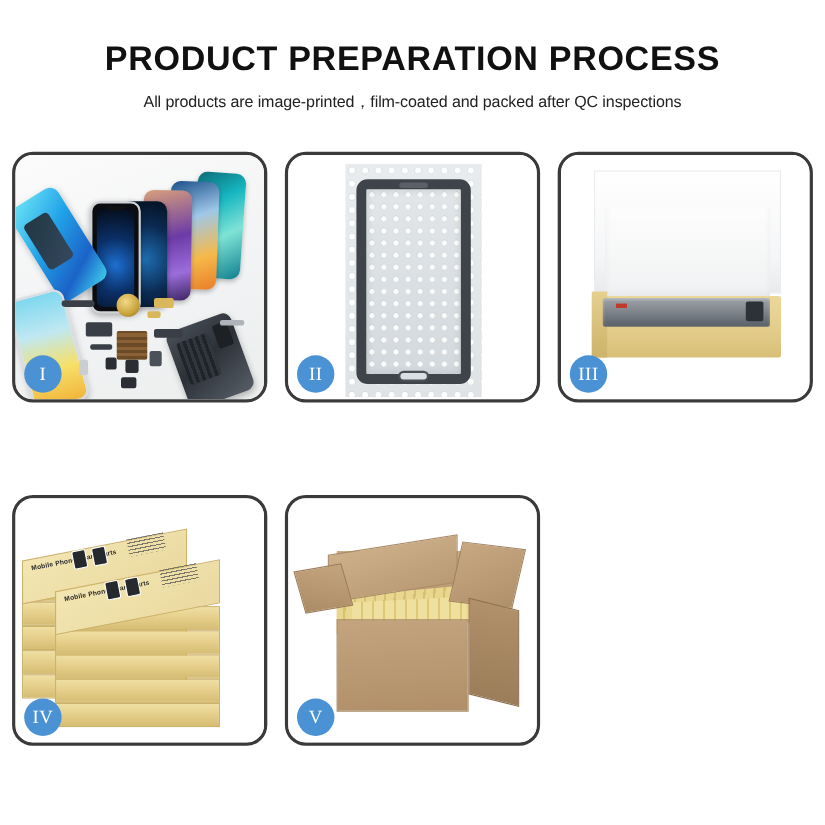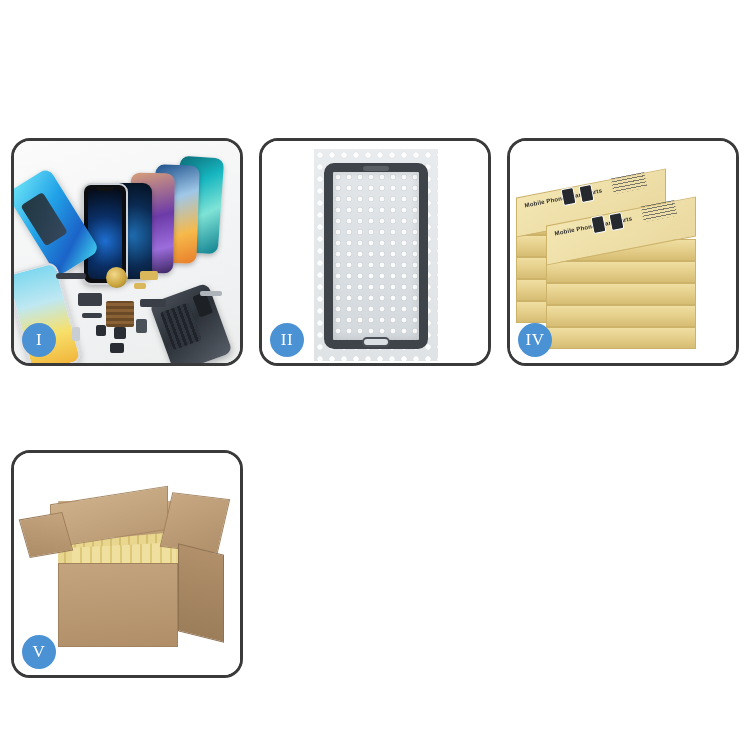--- a/index.html
+++ b/index.html
@@ -324,20 +324,24 @@
     position:absolute; left:118px; top:18px; width:78px; height:26px;
     background: linear-gradient(120deg,rgba(255,255,255,.85),rgba(240,242,244,.35));
     transform: skewY(-17deg);
   }
 </style>
 </head>
 <body>
 
 <div class="page">
 
+  <div class="header">
+    <div class="title">PRODUCT PREPARATION PROCESS</div>
+    <div class="subtitle">All products are image-printed，film-coated and packed after QC inspections</div>
+  </div>
 
   <div class="grid">
 
     <div class="panel">
       <div class="stage p1">
         <div class="ph ph-teal"></div>
         <div class="ph ph-orange"></div>
         <div class="ph ph-purple"></div>
         <div class="ph ph-dark"></div>
         <div class="ph-blackglass">
@@ -370,20 +374,32 @@
         <div class="bubble-sheet">
           <div class="screen-glass">
             <div class="cam-slot"></div>
             <div class="home-btn"></div>
           </div>
         </div>
         <div class="badge">II</div>
       </div>
     </div>
 
+    <div class="panel">
+      <div class="stage p3">
+        <div class="box3-lid"></div>
+        <div class="box3-foam"></div>
+        <div class="box3-base"></div>
+        <div class="box3-flapL"></div>
+        <div class="box3-inner">
+          <div class="box3-redmark"></div>
+        </div>
+        <div class="badge">III</div>
+      </div>
+    </div>
 
     <div class="panel">
       <div class="stage p4">
         <div class="stack">
 
           <div class="sbox" style="left:0px;top:58px;"></div>
           <div class="sbox" style="left:0px;top:80px;"></div>
           <div class="sbox" style="left:0px;top:102px;"></div>
           <div class="sbox" style="left:0px;top:124px;"></div>
           <div class="sbox" style="left:0px;top:146px;"></div>

